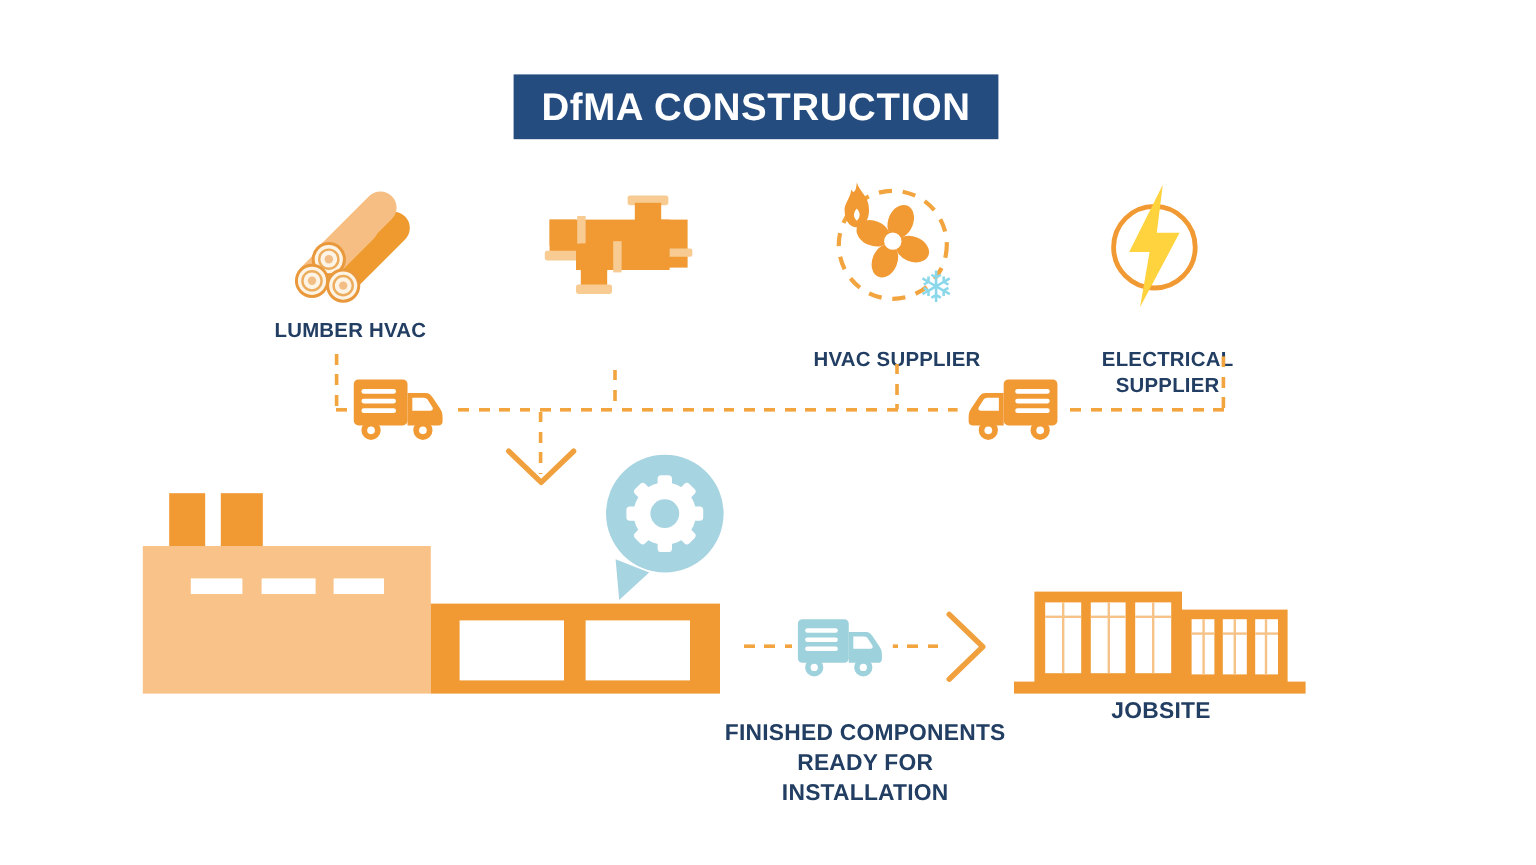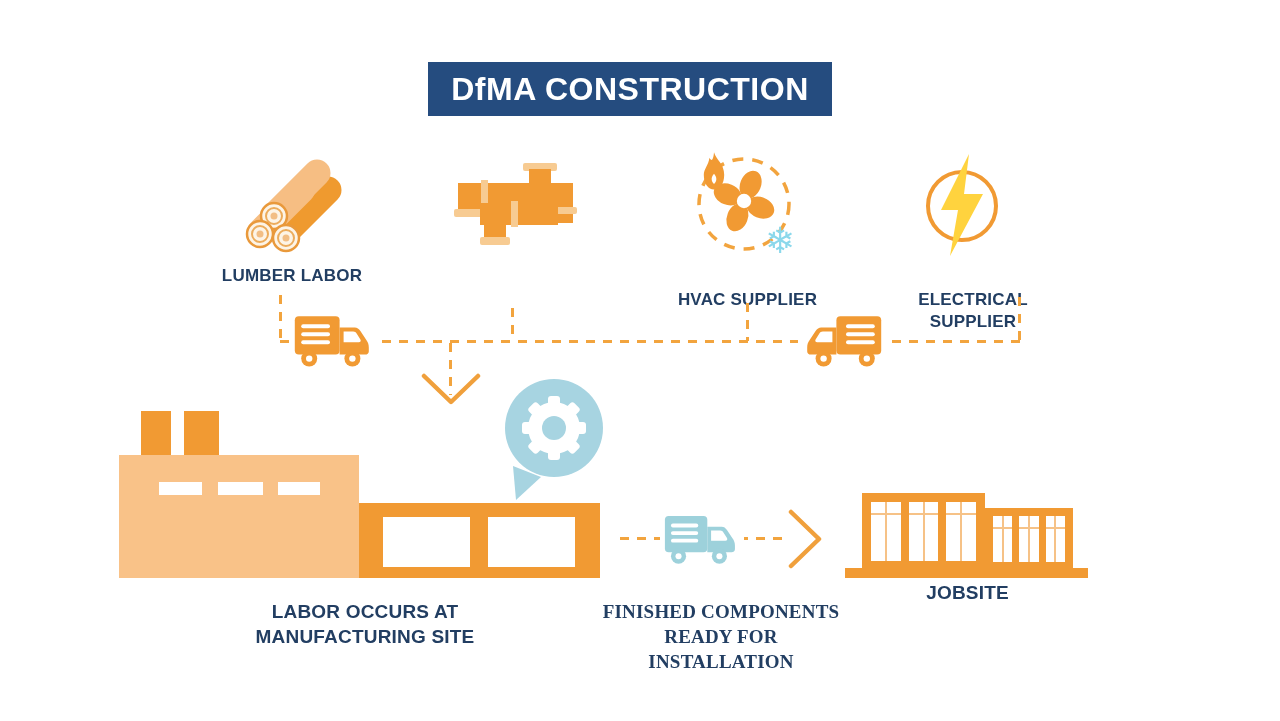--- a/index.html
+++ b/index.html
@@ -71,21 +71,21 @@
       <circle cx="42" cy="58" r="8" fill="none" stroke="#ECAC5C" stroke-width="2"></circle>
       <circle cx="42" cy="58" r="3.5" fill="#F2BE85"></circle>
       <circle cx="28" cy="76" r="13" fill="#FDF4E6" stroke="#E9993B" stroke-width="2.5"></circle>
       <circle cx="28" cy="76" r="8" fill="none" stroke="#ECAC5C" stroke-width="2"></circle>
       <circle cx="28" cy="76" r="3.5" fill="#F2BE85"></circle>
       <circle cx="54" cy="80" r="13" fill="#FDF4E6" stroke="#E9993B" stroke-width="2.5"></circle>
       <circle cx="54" cy="80" r="8" fill="none" stroke="#ECAC5C" stroke-width="2"></circle>
       <circle cx="54" cy="80" r="3.5" fill="#F2BE85"></circle>
     </g>
   </svg>
-  <div class="abs node-label" style="left:212px;top:265px;width:160px;">LUMBER LABOR</div>
+  <div class="abs node-label" style="left:212px;top:265px;width:160px;">LUMBER HVAC</div>
 
   <svg class="abs" style="left:443px;top:153px;" width="145" height="105" viewBox="0 0 145 105">
     <rect x="80" y="10" width="34" height="8" rx="2" fill="#F7CB92"></rect>
     <rect x="86" y="16" width="22" height="32" fill="#F19A33"></rect>
     <rect x="15" y="30" width="100" height="22" fill="#F19A33"></rect>
     <rect x="15" y="30" width="22" height="28" fill="#F19A33"></rect>
     <rect x="11" y="56" width="30" height="8" rx="2" fill="#F7CB92"></rect>
     <rect x="38" y="27" width="7" height="28" fill="#F7CB92"></rect>
     <rect x="108" y="30" width="22" height="40" fill="#F19A33"></rect>
     <rect x="104" y="54" width="30" height="7" rx="2" fill="#F7CB92"></rect>
@@ -218,19 +218,17 @@
       <div class="site-window"></div>
     </div>
     <div class="abs site-block" style="left:985px;top:508px;width:88px;height:62px;padding:8px;box-sizing:border-box;gap:7px;">
       <div class="site-window"></div>
       <div class="site-window"></div>
       <div class="site-window"></div>
     </div>
     <div class="abs site-base" style="left:845px;top:568px;width:243px;height:10px;"></div>
   </div>
 
-  <div class="abs flow-label" style="left:245px;top:599px;width:240px;">LABOR OCCURS AT
-MANUFACTURING SITE</div>
-  <div class="abs flow-label" style="left:596px;top:599px;width:250px;font-family:Liberation Serif, serif;">FINISHED COMPONENTS
+  <div class="abs flow-label" style="left:596px;top:599px;width:250px;">FINISHED COMPONENTS
 READY FOR INSTALLATION</div>
   <div class="abs flow-label" style="left:880px;top:580px;width:175px;">JOBSITE</div>
 
 </div>
 
 </body></html>

